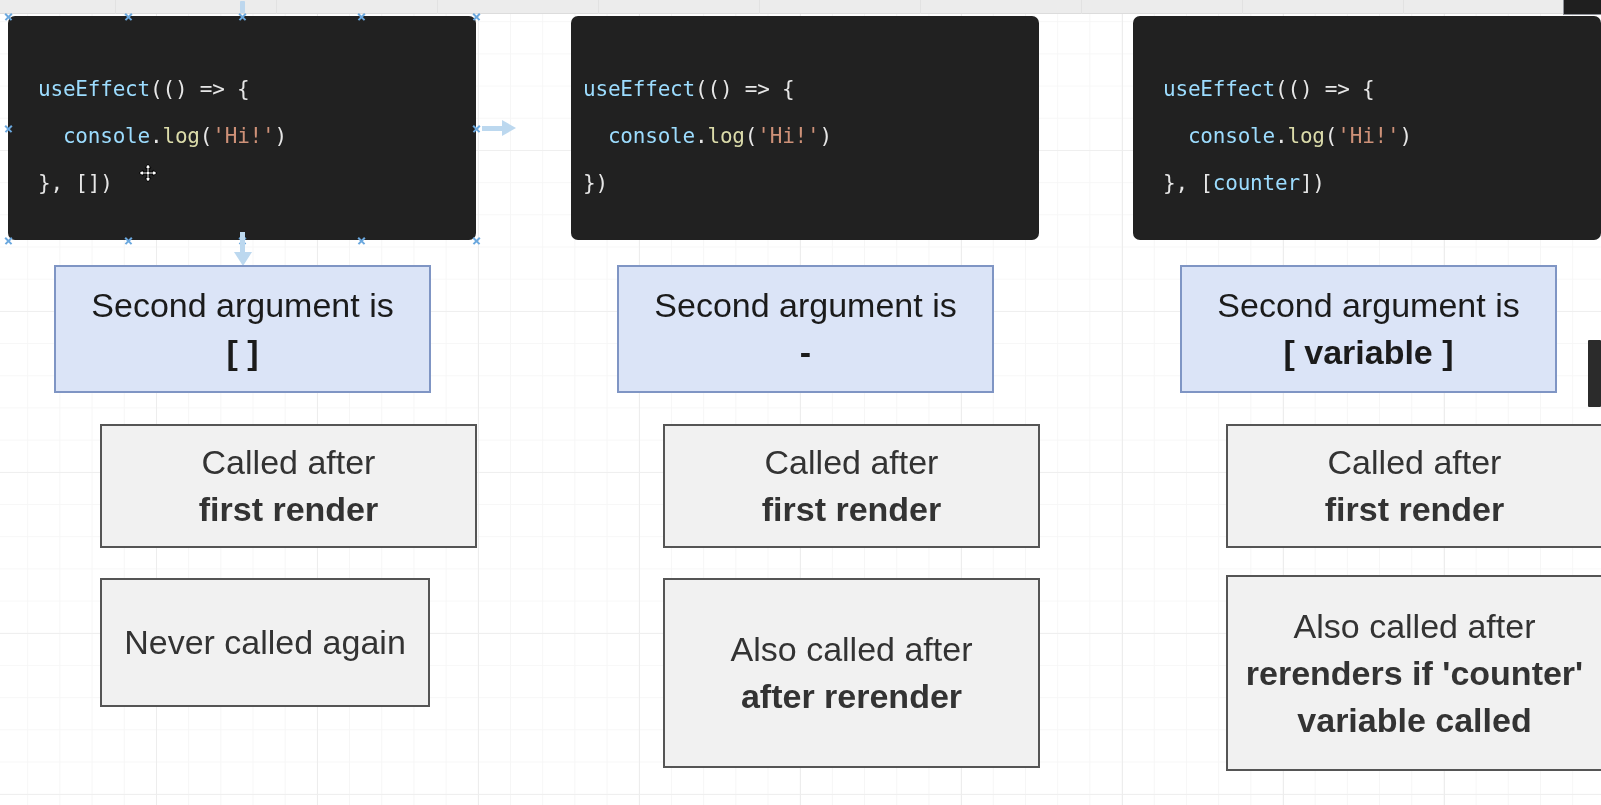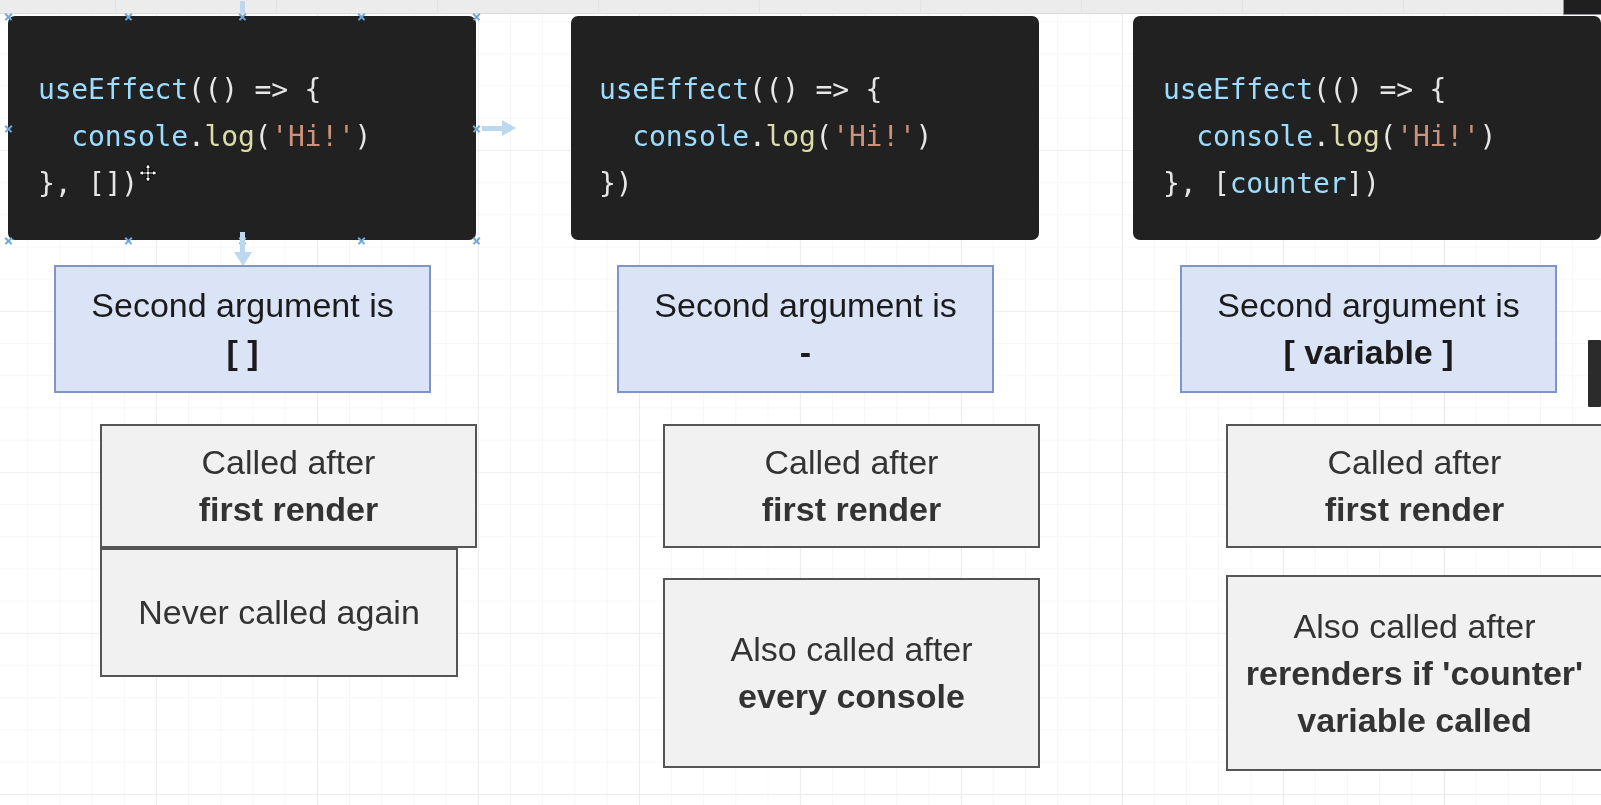--- a/index.html
+++ b/index.html
@@ -74,21 +74,21 @@
     position: absolute;
     background: #212121;
     border-radius: 7px;
     box-sizing: border-box;
     padding: 0;
     overflow: hidden;
   }
   .code-block pre {
     margin: 0;
     font-family: "DejaVu Sans Mono", "Liberation Mono", monospace;
-    font-size: 28px;
+    font-size: 21px;
     line-height: 47px;
     color: #e6e6e6;
     white-space: pre;
     letter-spacing: -0.2px;
   }
   .tok-fn    { color: #9cdcfe; }
   .tok-obj   { color: #9cdcfe; }
   .tok-meth  { color: #dcdcaa; }
   .tok-str   { color: #ce9178; }
   .tok-punct { color: #e6e6e6; }
@@ -247,28 +247,28 @@
     </div>
   </div>
 
   <div class="box box-gray" style="left:54px; top:424px; width:377px; height:124px;">
     <div class="box-text">
       <span>Called after</span><br>
       <b>first render</b>
     </div>
   </div>
 
-  <div class="box box-gray" style="left:54px; top:548px; width:358px; height:129px;">
+  <div class="box box-gray" style="left:54px; top:578px; width:330px; height:129px;">
     <div class="box-text">
       <span>Never called again</span>
     </div>
   </div>
 
   <div class="code-block" style="left:571px; top:16px; width:468px; height:224px;">
-    <pre style="padding:50px 0 0 28px;"><span class="tok-fn">useEffect</span><span class="tok-punct">(() =&gt; {</span>
+    <pre style="padding:50px 0 0 12px;"><span class="tok-fn">useEffect</span><span class="tok-punct">(() =&gt; {</span>
 <span class="tok-punct">  </span><span class="tok-obj">console</span><span class="tok-punct">.</span><span class="tok-meth">log</span><span class="tok-punct">(</span><span class="tok-str">'Hi!'</span><span class="tok-punct">)</span>
 <span class="tok-punct">})</span></pre>
   </div>
 
   <div class="box box-blue" style="left:617px; top:265px; width:377px; height:128px;">
     <div class="box-text">
       <span>Second argument is</span><br>
       <b>-</b>
     </div>
   </div>
@@ -276,21 +276,21 @@
   <div class="box box-gray" style="left:617px; top:424px; width:377px; height:124px;">
     <div class="box-text">
       <span>Called after</span><br>
       <b>first render</b>
     </div>
   </div>
 
   <div class="box box-gray" style="left:617px; top:578px; width:377px; height:190px;">
     <div class="box-text">
       <span>Also called after</span><br>
-      <b>every console</b>
+      <b>after rerender</b>
     </div>
   </div>
 
   <div class="code-block" style="left:1133px; top:16px; width:468px; height:224px;">
     <pre style="padding:50px 0 0 30px;"><span class="tok-fn">useEffect</span><span class="tok-punct">(() =&gt; {</span>
 <span class="tok-punct">  </span><span class="tok-obj">console</span><span class="tok-punct">.</span><span class="tok-meth">log</span><span class="tok-punct">(</span><span class="tok-str">'Hi!'</span><span class="tok-punct">)</span>
 <span class="tok-punct">}, [</span><span class="tok-var">counter</span><span class="tok-punct">])</span></pre>
   </div>
 
   <div class="box box-blue" style="left:1180px; top:265px; width:377px; height:128px;">

